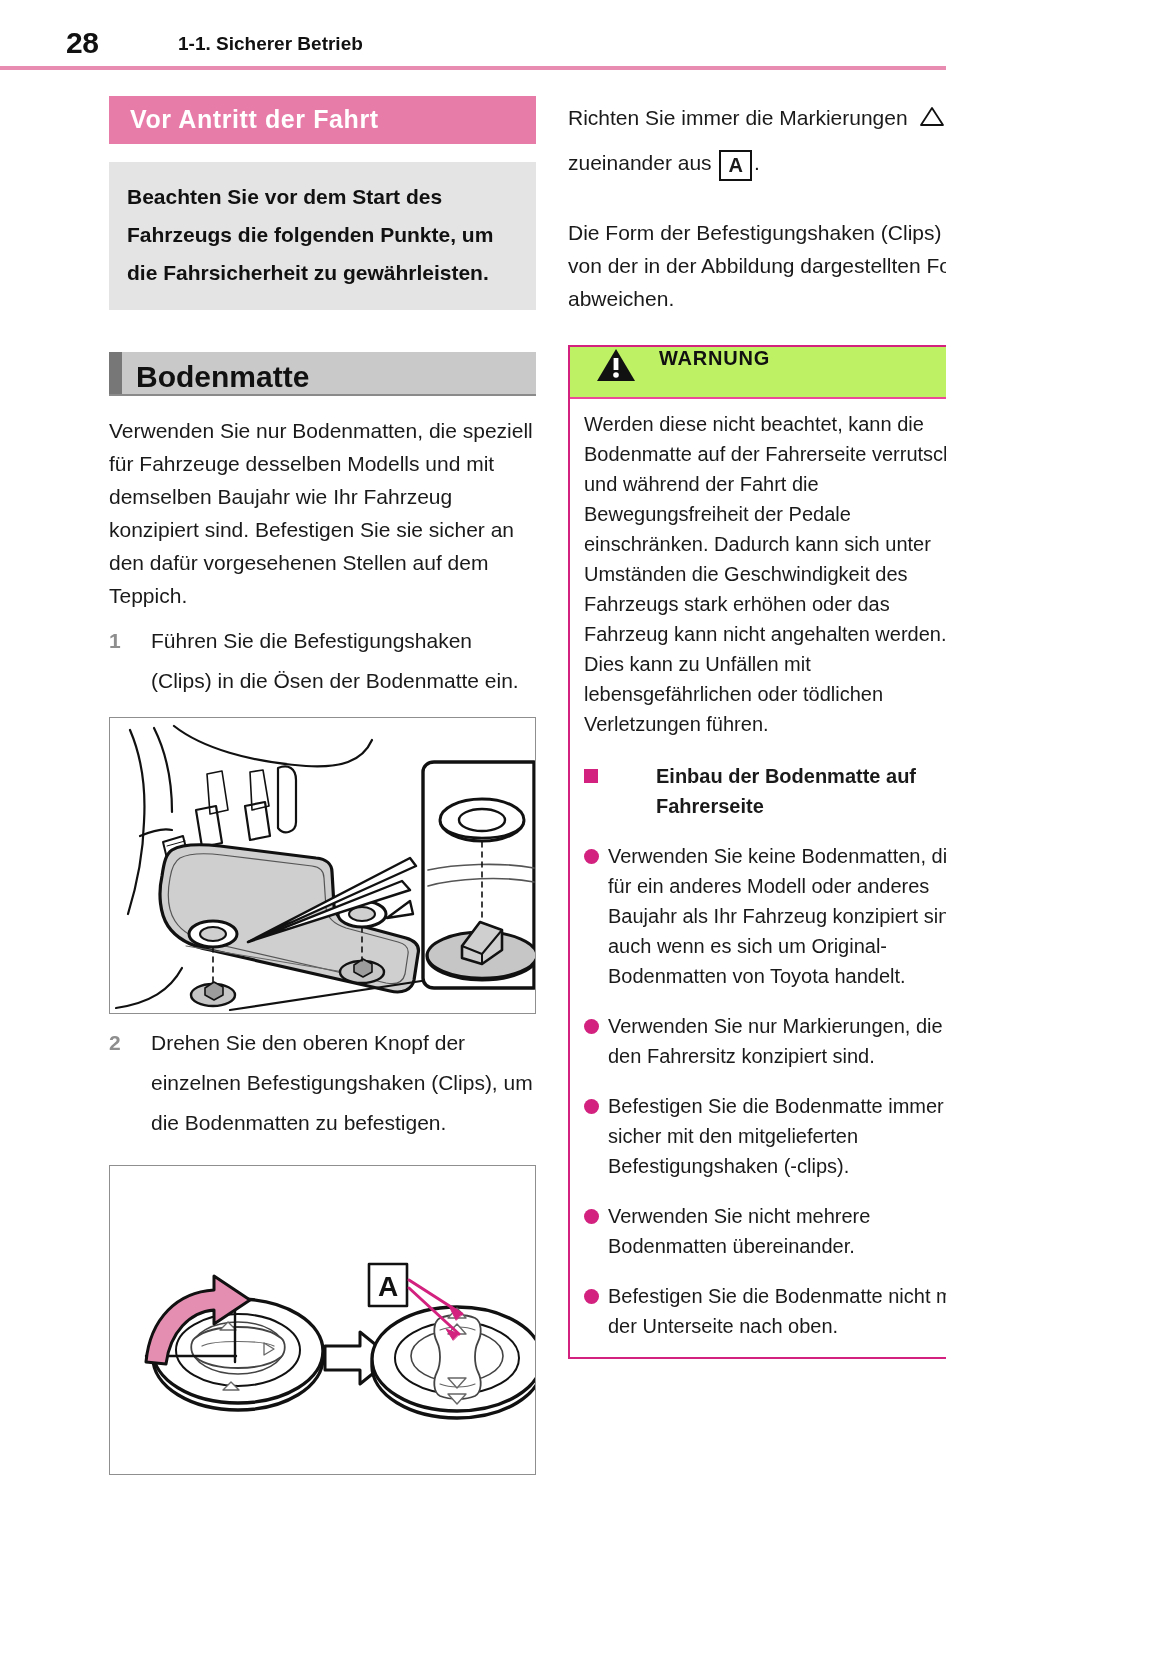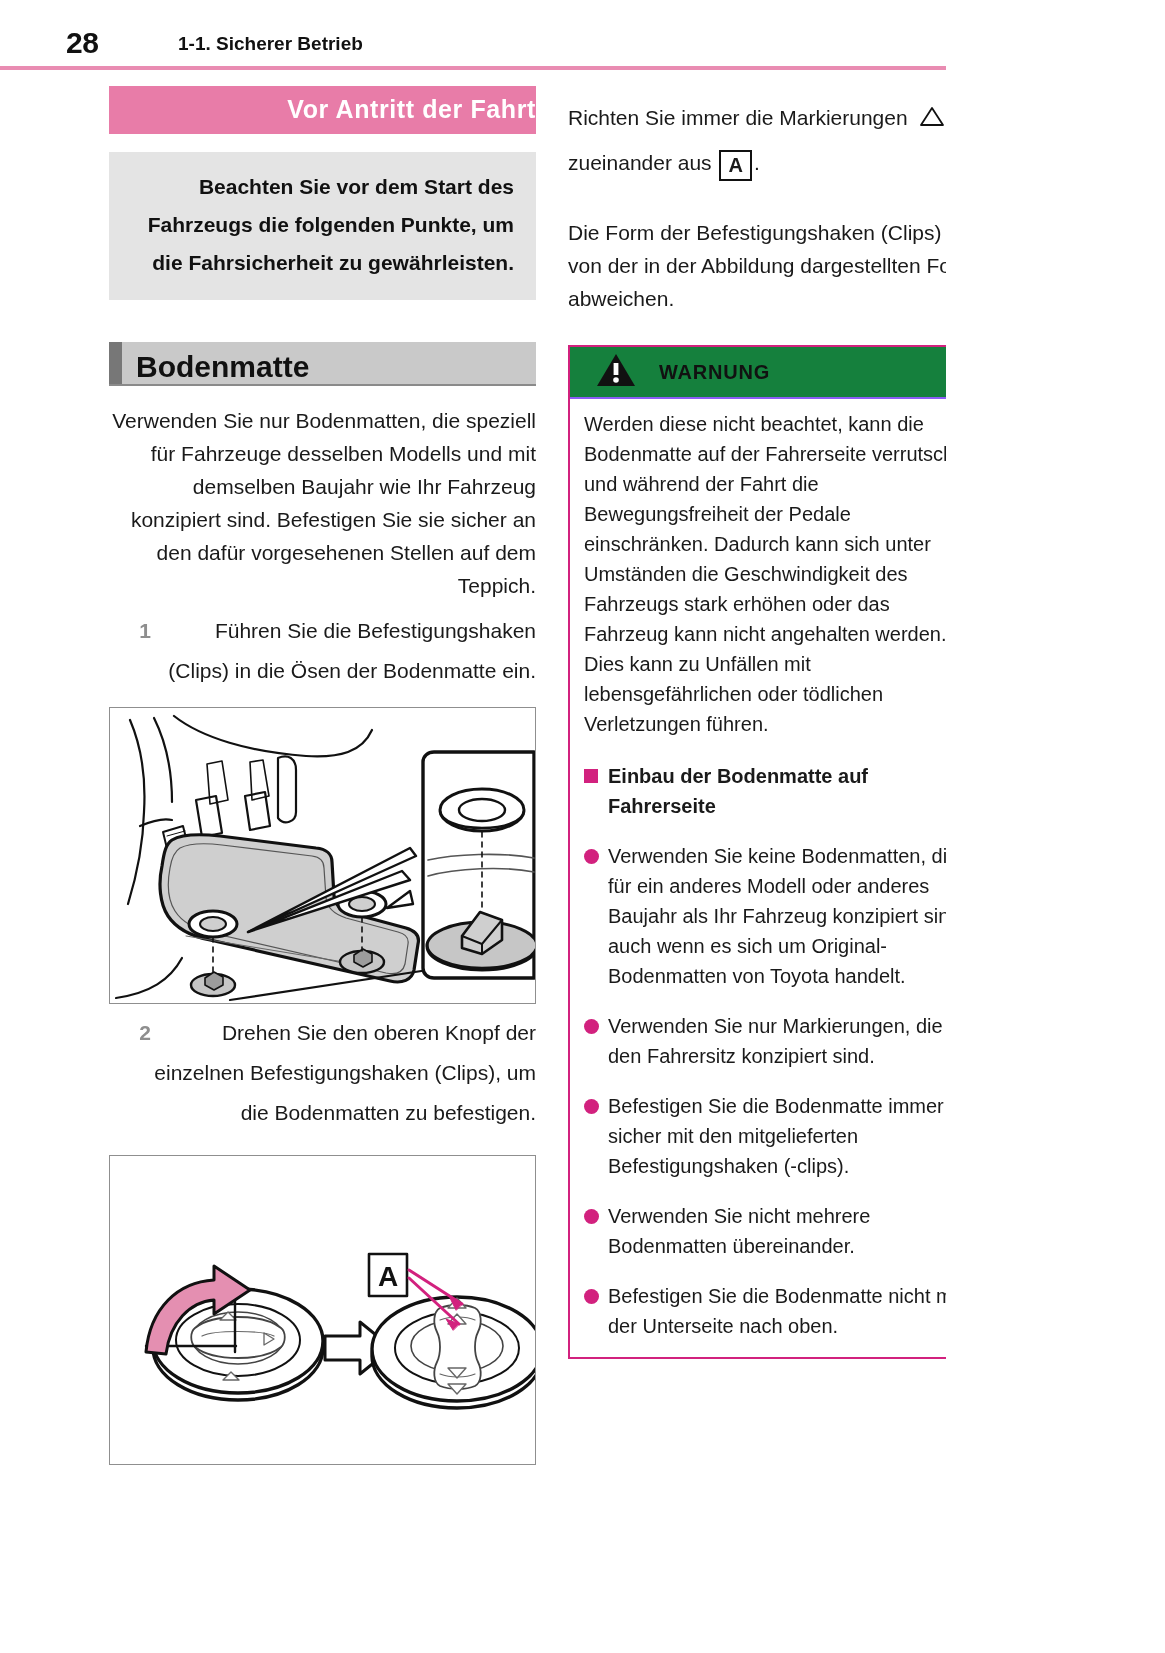--- a/index.html
+++ b/index.html
@@ -50,23 +50,22 @@
     left: 0;
     width: 1165px;
     height: 4px;
     background: #E98CB2;
   }
 
   
   .col-left {
     position: absolute;
     left: 109px;
-    top: 86px;
+    top: 96px;
     width: 427px;
-    text-align: right;
   }
   .col-right {
     position: absolute;
     left: 568px;
     top: 96px;
     width: 428px;
   }
 
   
   .chapter-title {
@@ -189,26 +188,26 @@
     margin-left: 6px;
   }
 
   
   .warn-box {
     margin-top: 30px;
     border: 2px solid #D2217E;
     box-sizing: border-box;
   }
   .warn-head {
-    background: #15803d;
+    background: #bef264;
     height: 52px;
     display: flex;
-    align-items: center;
+    align-items: flex-start;
     padding-left: 26px;
-    border-bottom: 2px solid #8b5cf6;
+    border-bottom: 2px solid #ec4899;
     box-sizing: border-box;
   }
   .warn-title {
     font-size: 20px;
     font-weight: bold;
     letter-spacing: 0.8px;
     margin-left: 23px;
     color: #111;
   }
   .warn-body {
@@ -245,21 +244,21 @@
     flex: 0 0 24px;
     margin-top: 8px;
   }
   .rd-bullet i {
     display: block;
     width: 15px; height: 15px;
     border-radius: 50%;
     background: #D2217E;
   }
   .warn-item-text { flex: 1; }
-  .warn-sub-text { flex: 1; }
+  .warn-sub-text { flex: 1; margin-left: 48px; }
 </style>
 </head>
 <body>
 
 <div id="page">
 
   <div class="page-header">
     <div class="page-number">28</div>
     <div class="section-crumb">1-1. Sicherer Betrieb</div>
   </div>

